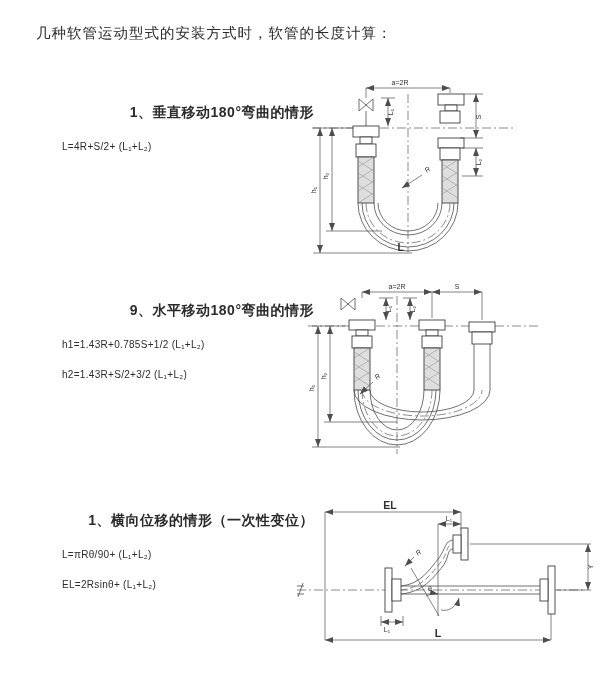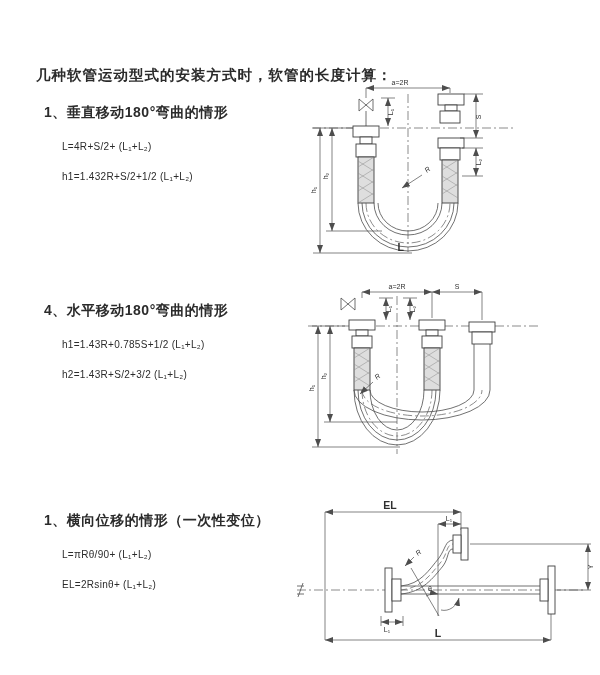--- a/index.html
+++ b/index.html
@@ -6,24 +6,24 @@
   .page{
     position:relative;
     width:600px;height:675px;
     background:#ffffff;
     font-family:"Liberation Sans","DejaVu Sans",sans-serif;
     color:#2b2b2b;
     overflow:hidden;
   }
   .doc-title{
     position:absolute;left:36px;top:24px;
-    font-size:14.5px;font-weight:700;letter-spacing:1px;margin-top:42px;
+    font-size:14.5px;font-weight:400;letter-spacing:1px;
   }
   .sec{position:absolute;left:44px;width:270px;}
-  .sec-heading{font-size:14px;font-weight:700;letter-spacing:0.5px;margin:0 0 10px 0;}
+  .sec-heading{font-size:14px;font-weight:700;letter-spacing:0.5px;margin:0 0 10px 0;text-align:right;}
   .formula{font-size:10px;line-height:30px;padding-left:18px;letter-spacing:0.3px;white-space:nowrap;}
   .diagram{position:absolute;}
   svg text{font-family:"Liberation Sans","DejaVu Sans",sans-serif;fill:#2f2f2f;}
   .thin{stroke:#4d4d4d;stroke-width:0.8;fill:none;}
   .dimline{stroke:#4d4d4d;stroke-width:0.7;fill:none;}
   .cline{stroke:#5a5a5a;stroke-width:0.7;fill:none;stroke-dasharray:9 3 2 3;}
   .dashc{stroke:#5a5a5a;stroke-width:0.7;fill:none;stroke-dasharray:6 3;}
   .fit{stroke:#3f3f3f;stroke-width:0.9;fill:#ffffff;}
   .braid{stroke:#3f3f3f;stroke-width:0.9;fill:#dedede;}
   .hatch{stroke:#8a8a8a;stroke-width:0.5;fill:none;}
@@ -41,21 +41,20 @@
         <path d="M0,0 L8,3 L0,6 z" fill="#4d4d4d"></path>
       </marker>
     </defs>
   </svg>
 
   <div class="doc-title">几种软管运动型式的安装方式时，软管的长度计算：</div>
 
   <div class="sec" style="top:104px;">
     <div class="sec-heading">1、垂直移动180°弯曲的情形</div>
     <div class="formula">L=4R+S/2+ (L₁+L₂)</div>
-    <div class="formula">h1=1.432R+S/2+1/2 (L₁+L₂)</div>
   </div>
 
   <svg class="diagram" style="left:300px;top:72px;" width="294" height="186" viewBox="0 0 294 186">
 
     <line class="cline" x1="12" y1="56" x2="215" y2="56"></line>
     <line class="cline" x1="108" y1="22" x2="108" y2="180"></line>
 
     <line class="dimline" x1="66" y1="16" x2="150" y2="16" marker-start="url(#ah)" marker-end="url(#ah)"></line>
     <line class="dimline" x1="66" y1="16" x2="66" y2="26"></line>
     <line class="dimline" x1="150" y1="16" x2="150" y2="21"></line>
@@ -129,21 +128,21 @@
     <text class="lbl" x="16" y="118" transform="rotate(-90 16 118)" text-anchor="middle">h₁</text>
     <text class="lbl" x="28" y="104" transform="rotate(-90 28 104)" text-anchor="middle">h₂</text>
 
     <line class="dimline" x1="122" y1="103" x2="102" y2="116" marker-end="url(#ah)"></line>
     <text class="lbl" x="127" y="101" transform="rotate(-40 127 101)" font-style="italic">R</text>
 
     <text class="lblb" x="104" y="179" text-anchor="end">L</text>
   </svg>
 
   <div class="sec" style="top:302px;">
-    <div class="sec-heading">4、水平移动180°弯曲的情形</div>
+    <div class="sec-heading">9、水平移动180°弯曲的情形</div>
     <div class="formula">h1=1.43R+0.785S+1/2 (L₁+L₂)</div>
     <div class="formula">h2=1.43R+S/2+3/2 (L₁+L₂)</div>
   </div>
 
   <svg class="diagram" style="left:300px;top:278px;" width="294" height="180" viewBox="0 0 294 180">
 
     <line class="cline" x1="8" y1="48" x2="240" y2="48"></line>
     <line class="cline" x1="97" y1="18" x2="97" y2="176"></line>
 
     <line class="dimline" x1="62" y1="14" x2="132" y2="14" marker-start="url(#ah)" marker-end="url(#ah)"></line>

